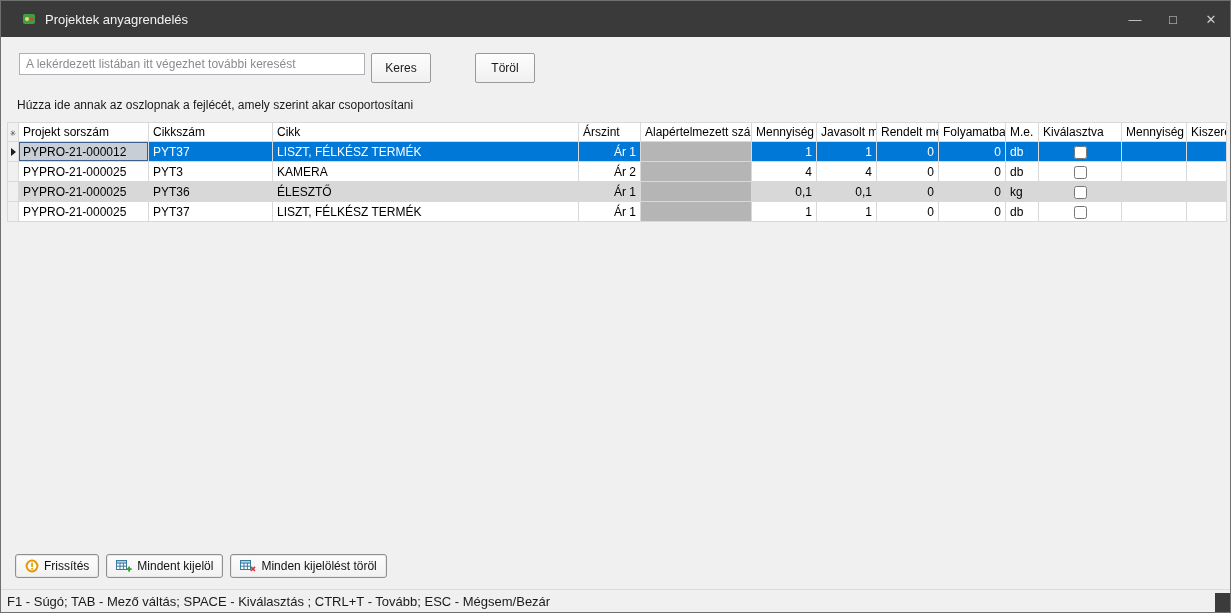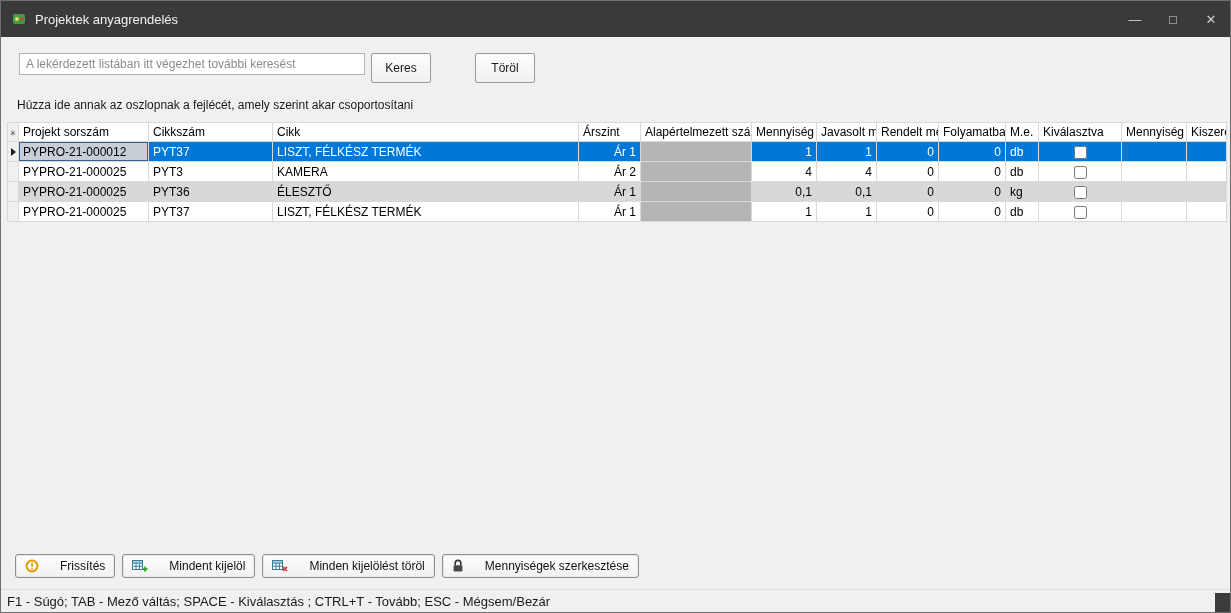--- a/index.html
+++ b/index.html
@@ -4,21 +4,21 @@
 <style>
   * { margin:0; padding:0; box-sizing:border-box; }
   html,body { width:1231px; height:613px; font-family:"Liberation Sans","DejaVu Sans",sans-serif; }
   .window {
     position:relative; width:1231px; height:613px;
     background:#f0f0f0; border:1px solid #6f6f6f; overflow:hidden;
   }
   
   .titlebar {
     position:absolute; left:0; top:0; right:0; height:36px;
-    background:#3a3a3a; display:flex; align-items:center; padding-left:10px;
+    background:#3a3a3a; display:flex; align-items:center; padding-left:20px;
   }
   .app-icon { width:16px; height:16px; display:inline-flex; margin-right:8px; }
   .title { color:#f2f2f2; font-size:13px; }
   .win-controls { position:absolute; right:0; top:0; height:36px; display:flex; }
   .winbtn {
     width:38px; height:36px; display:flex; align-items:center; justify-content:center;
     color:#cfcfcf; font-size:13px; cursor:default;
   }
   
   .search-input {
@@ -65,21 +65,21 @@
   .sel-glyph { font-size:8px; color:#444; }
   .grid input[type="checkbox"] { width:13px; height:13px; margin:0; vertical-align:middle; }
   
   .toolbar { position:absolute; left:6px; right:6px; top:553px; height:26px; }
   .tleft { position:absolute; left:8px; top:0; display:flex; gap:7px; }
   .tright { position:absolute; right:8px; top:0; display:flex; gap:7px; }
   .btn {
     height:24px; background:linear-gradient(#fdfdfd,#f1f1f1);
     border:1px solid #8f8f8f; border-radius:3px; box-shadow:0 0 0 1px #e8e8e8 inset;
     font-size:12px; font-family:inherit; color:#111;
-    display:inline-flex; align-items:center; gap:21px; padding:0 9px;
+    display:inline-flex; align-items:center; gap:5px; padding:0 9px;
   }
   .bicon { display:inline-flex; align-items:center; }
   
   .statusbar {
     position:absolute; left:0; right:0; top:588px; height:24px;
     background:#f0f0f0; border-top:1px solid #dcdcdc;
     font-size:13px; color:#1a1a1a; display:flex; align-items:center; padding-left:6px;
   }
   .corner { position:absolute; right:0; top:592px; width:15px; height:21px; background:#3b3b3b; }
 </style>
@@ -245,29 +245,20 @@
             <rect x="0.5" y="1.5" width="10" height="9" fill="#fff" stroke="#3a7a9c"></rect>
             <rect x="0.5" y="1.5" width="10" height="2.6" fill="#a5d2e8" stroke="#3a7a9c"></rect>
             <line x1="4" y1="4.1" x2="4" y2="10.5" stroke="#3a7a9c"></line>
             <line x1="7.4" y1="4.1" x2="7.4" y2="10.5" stroke="#3a7a9c"></line>
             <line x1="0.5" y1="7.2" x2="10.5" y2="7.2" stroke="#3a7a9c"></line>
             <path d="M10.8 7.8 L15 12 M15 7.8 L10.8 12" stroke="#d23b3b" stroke-width="1.7"></path>
           </svg>
         </span>
         <span>Minden kijelölést töröl</span>
       </button>
-      <button class="btn">
-        <span class="bicon">
-          <svg width="12" height="14" viewBox="0 0 12 14">
-            <path d="M3.2 6.2 V4.2 a2.8 2.8 0 0 1 5.6 0 V6.2" fill="none" stroke="#333" stroke-width="1.6"></path>
-            <rect x="1.6" y="6.2" width="8.8" height="6.4" rx="1" fill="#474747"></rect>
-          </svg>
-        </span>
-        <span>Mennyiségek szerkesztése</span>
-      </button>
     </div>
   </div>
 
   <div class="statusbar">
     <span>F1 - Súgó; TAB - Mező váltás; SPACE - Kiválasztás ; CTRL+T - Tovább; ESC - Mégsem/Bezár</span>
   </div>
   <div class="corner"></div>
 
 </div>
 

